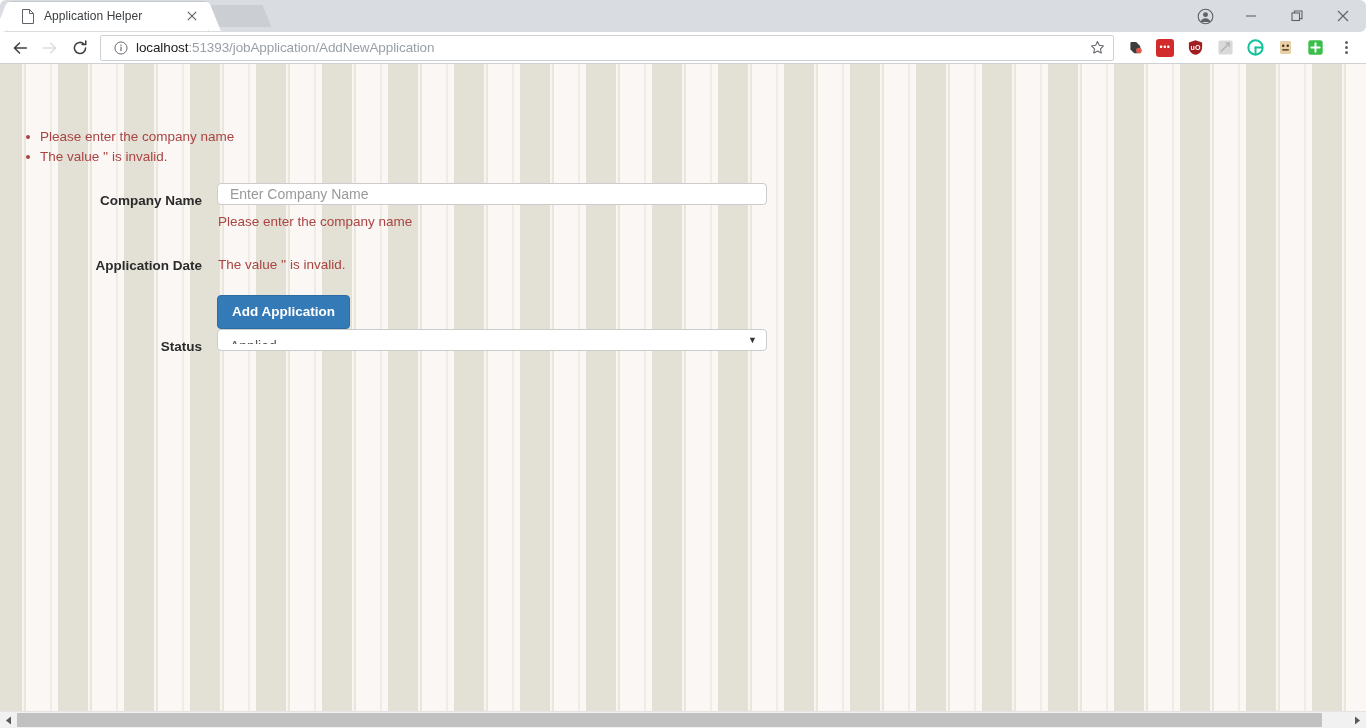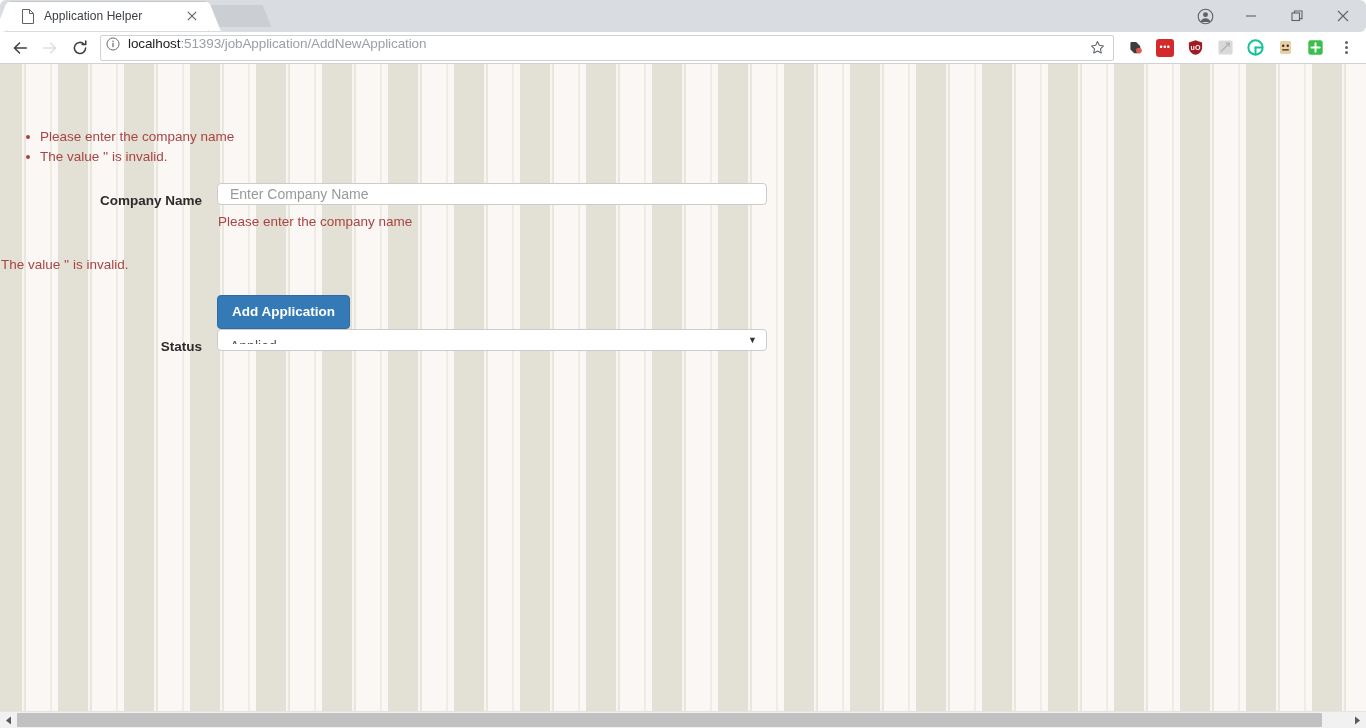--- a/index.html
+++ b/index.html
@@ -134,21 +134,22 @@
   }
   .navbtn.disabled { opacity: 0.35; cursor: default; }
 
   .omnibox {
     flex: 1 1 auto;
     height: 26px;
     background: #ffffff;
     border: 1px solid #cdd1d4;
     border-radius: 2px;
     display: flex;
-    padding: 0 4px 0 4px;
+    align-items: center;
+    padding: 0 4px 0 12px;
     margin: 0 6px 0 4px;
     min-width: 0;
   }
   .omnibox-info {
     width: 16px; height: 16px;
     flex: 0 0 16px;
     margin-right: 7px;
     display: flex; align-items: center; justify-content: center;
     color: #5f6368;
   }
@@ -501,20 +502,21 @@
 
         <div class="form-row">
           <label class="form-label">Company Name</label>
           <div class="form-control-wrap">
             <input class="form-control" type="text" placeholder="Enter Company Name" style="">
             <span class="field-error">Please enter the company name</span>
           </div>
         </div>
 
         <div class="form-row">
+          <label class="form-label">Application Date</label>
           <div class="form-control-wrap">
             <span class="field-error">The value '' is invalid.</span>
           </div>
         </div>
 
         <div class="form-row btn-row">
           <div class="form-label">&nbsp;</div>
           <div class="form-control-wrap">
             <button class="btn-primary" type="submit">Add Application</button>
           </div>

